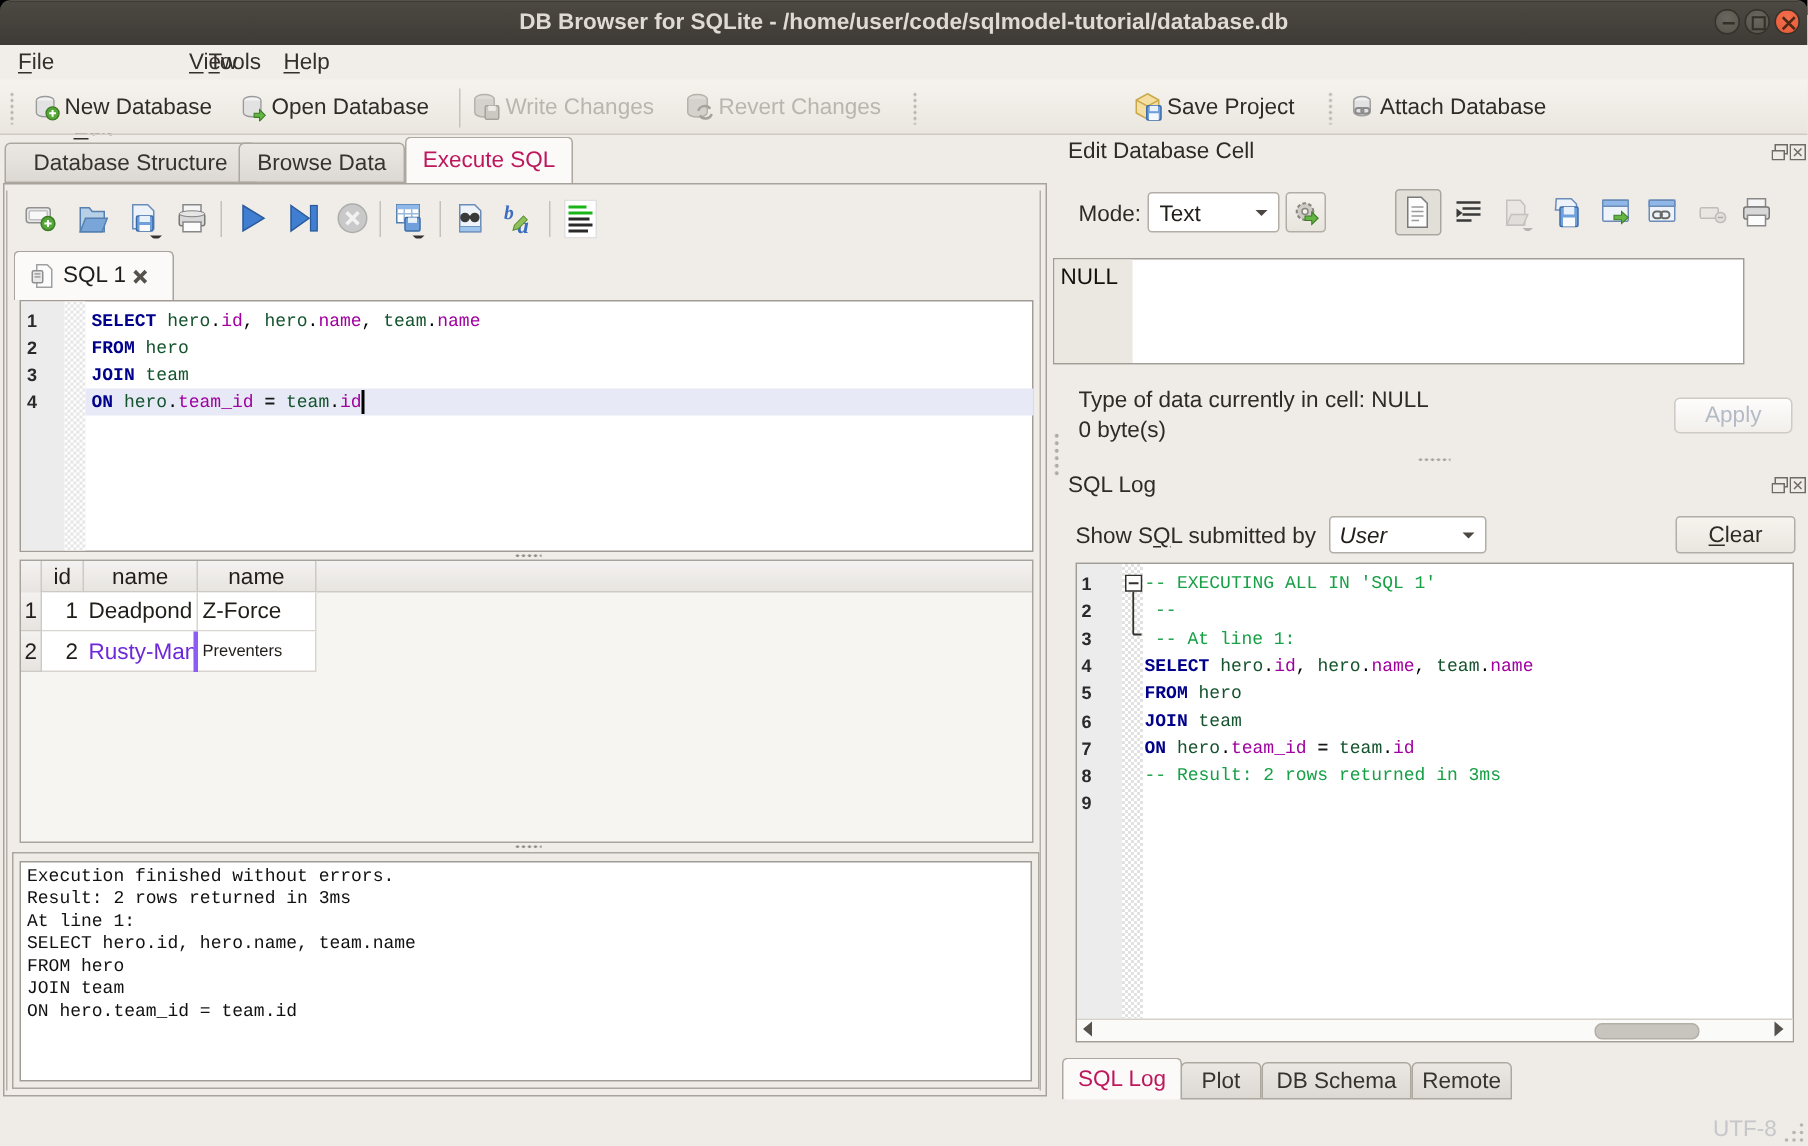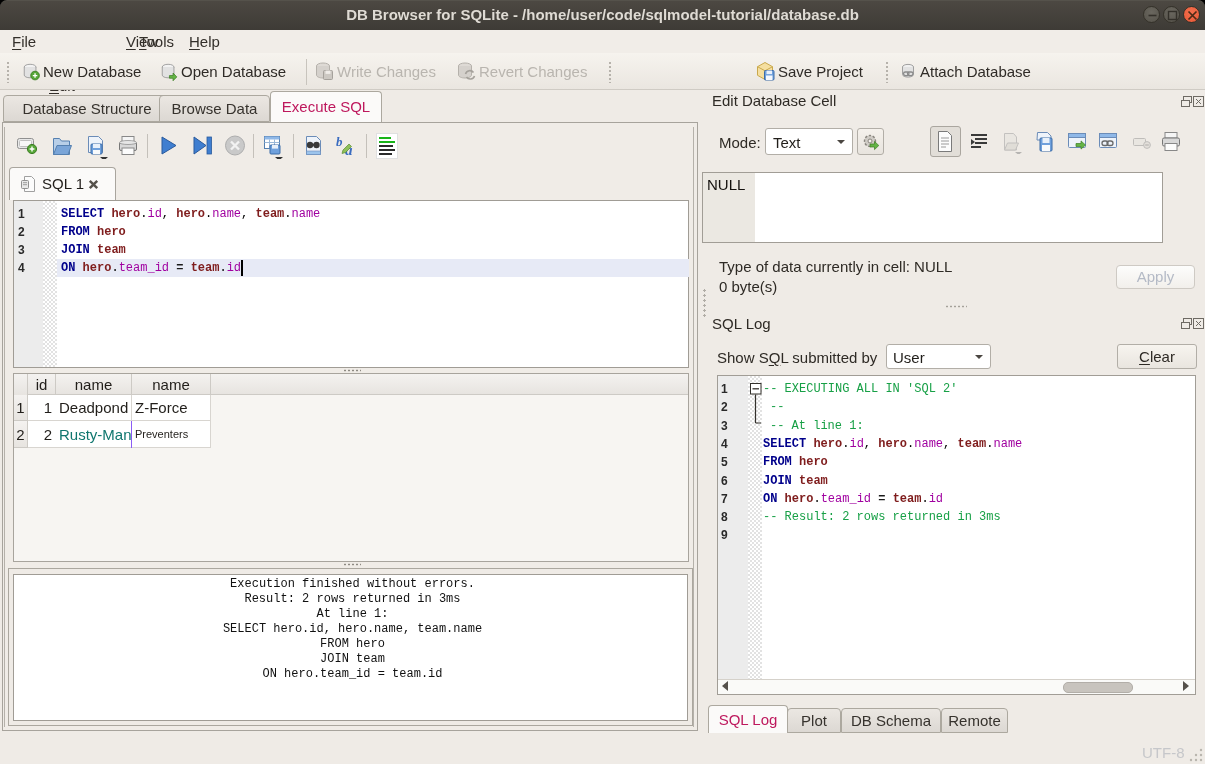--- a/index.html
+++ b/index.html
@@ -19,21 +19,21 @@
 .tbsep{position:absolute;top:6px;width:1px;height:26px;background:#c8c4bd;}
 .ticon{margin-right:3px;}
 .ddarrow{width:0;height:0;border-left:4px solid transparent;border-right:4px solid transparent;border-top:4px solid #38342f;position:absolute;}
 
 .tab{position:absolute;font-size:15px;color:#36322d;text-align:center;border:1px solid #aca89f;border-radius:4px 4px 0 0;background:linear-gradient(#ebe7e2,#dcd8d3);}
 .tab.active{background:#fbfaf9;border-bottom:none;color:#be185d;z-index:5;}
 #pane{position:absolute;left:2px;top:122px;width:696px;height:609px;border:1px solid #a7a39c;border-top:1px solid #a7a39c;background:#f0ece7;}
 
 .mono{font-family:"Liberation Mono",monospace;}
 .kw{color:#00008b;font-weight:bold;}
-.tbl{color:#7f1d1d;font-weight:bold;}
+.tbl{color:#14532d;font-weight:normal;}
 .fld{color:#a000a0;}
 .op{color:#1a1a1a;font-weight:bold;}
 .cmt{color:#17a046;}
 .checker{background-color:#fff;background-image:linear-gradient(45deg,#e2e2e2 25%,transparent 25%,transparent 75%,#e2e2e2 75%),linear-gradient(45deg,#e2e2e2 25%,transparent 25%,transparent 75%,#e2e2e2 75%);background-size:4px 4px;background-position:0 0,2px 2px;}
 .codeline{position:absolute;white-space:pre;font-size:12px;line-height:18px;}
 .lnum{position:absolute;font-size:12px;line-height:18px;font-weight:bold;color:#2a2a2a;}
 </style></head>
 <body>
 <div id="corners"></div>
 <div id="titlebar"></div>
@@ -238,27 +238,27 @@
 
  <div class="abs" style="left:0;top:21px;width:14px;height:26px;background:linear-gradient(#f4f2f0,#e7e4e0);border-right:1px solid #cdcac5;border-bottom:1px solid #cdcac5;font-size:15px;text-align:center;line-height:26px;color:#211e1a;">1</div>
  <div class="abs" style="left:14px;top:21px;width:183px;height:26px;background:#fff;border-right:1px solid #d8d5d0;border-bottom:1px solid #d8d5d0;"></div>
  <div class="abs" style="left:14px;top:21px;width:24px;height:26px;font-size:15px;text-align:right;line-height:26px;color:#211e1a;">1</div>
  <div class="abs" style="left:42px;top:21px;width:76px;height:26px;border-right:1px solid #d8d5d0;font-size:15px;line-height:26px;color:#211e1a;padding-left:3px;white-space:nowrap;overflow:hidden;">Deadpond</div>
  <div class="abs" style="left:118px;top:21px;width:79px;height:26px;font-size:15px;line-height:26px;color:#211e1a;padding-left:3px;white-space:nowrap;overflow:hidden;">Z-Force</div>
 
  <div class="abs" style="left:0;top:47px;width:14px;height:27px;background:linear-gradient(#f4f2f0,#e7e4e0);border-right:1px solid #cdcac5;border-bottom:1px solid #cdcac5;font-size:15px;text-align:center;line-height:27px;color:#211e1a;">2</div>
  <div class="abs" style="left:14px;top:47px;width:183px;height:27px;background:#fff;border-right:1px solid #d8d5d0;border-bottom:1px solid #d8d5d0;"></div>
  <div class="abs" style="left:14px;top:47px;width:24px;height:27px;font-size:15px;text-align:right;line-height:27px;color:#211e1a;">2</div>
- <div class="abs" style="left:42px;top:47px;width:76px;height:27px;border-right:1px solid #8b5cf6;font-size:15px;line-height:27px;color:#0f766e;padding-left:3px;white-space:nowrap;overflow:hidden;">Rusty-Man</div>
+ <div class="abs" style="left:42px;top:47px;width:76px;height:27px;border-right:3px solid #8b5cf6;font-size:15px;line-height:27px;color:#6d28d9;padding-left:3px;white-space:nowrap;overflow:hidden;">Rusty-Man</div>
  <div class="abs" style="left:118px;top:47px;width:79px;height:27px;font-size:11px;line-height:27px;color:#211e1a;padding-left:3px;white-space:nowrap;overflow:hidden;">Preventers</div>
 </div>
 
 <div class="abs" style="left:343px;top:563px;width:18px;height:3px;background-image:radial-gradient(circle,#8e8a83 40%,transparent 46%);background-size:4px 3px;"></div>
 
-<div class="abs" style="left:8px;top:568px;width:685px;height:158px;border:1px solid #aba79f;background:#efebe6;z-index:3;text-align:center;">
+<div class="abs" style="left:8px;top:568px;width:685px;height:158px;border:1px solid #aba79f;background:#efebe6;z-index:3;">
  <div class="abs mono" style="left:4px;top:5px;width:675px;height:147px;border:1px solid #a09c95;background:#fff;font-size:12px;line-height:15px;color:#111;padding:2px 0 0 4px;white-space:pre;">Execution finished without errors.
 Result: 2 rows returned in 3ms
 At line 1:
 SELECT hero.id, hero.name, team.name
 FROM hero
 JOIN team
 ON hero.team_id = team.id</div>
 </div>
 
 <div class="abs" style="left:703px;top:288px;width:3px;height:30px;background-image:radial-gradient(circle,#b0aca5 40%,transparent 46%);background-size:3px 5px;"></div>
@@ -343,30 +343,30 @@
 <svg class="abs" width="11" height="11" style="left:1181px;top:318px;" viewBox="0 0 11 11">
     <rect x="2.5" y="0.5" width="8" height="6" fill="none" stroke="#6e6a64"></rect>
     <rect x="0.5" y="4.5" width="8" height="6" fill="#efebe6" stroke="#6e6a64"></rect>
   </svg>
 <svg class="abs" width="11" height="11" style="left:1193px;top:318px;" viewBox="0 0 11 11">
     <rect x="0.5" y="0.5" width="10" height="10" fill="none" stroke="#6e6a64"></rect>
     <path d="M3 3l5 5M8 3l-5 5" stroke="#6e6a64"></path>
   </svg>
 <div class="abs" style="left:717px;top:349px;font-size:15px;color:#2e2a25;">Show S<u style="text-underline-offset:2px;">Q</u>L submitted by</div>
 <div class="abs" style="left:886px;top:344px;width:105px;height:25px;background:#fff;border:1px solid #b2aea7;border-radius:3px;">
- <span class="abs" style="left:6px;top:4px;font-size:15px;color:#211e1a;">User</span>
+ <span class="abs" style="left:6px;top:4px;font-size:15px;color:#211e1a;font-style:italic;">User</span>
  <span class="ddarrow" style="left:88px;top:10px;border-top-color:#4a4641;"></span>
 </div>
 <div class="abs" style="left:1117px;top:344px;width:80px;height:25px;background:linear-gradient(#f7f4ef,#e9e5df);border:1px solid #b2aea7;border-radius:3px;font-size:15px;color:#2e2a25;text-align:center;line-height:23px;"><u style="text-underline-offset:2px;">C</u>lear</div>
 
 <div class="abs" style="left:717px;top:375px;width:479px;height:320px;border:1px solid #a19d96;background:#fff;">
  <div class="abs" style="left:0;top:0;width:30px;height:303px;background:#ececec;"></div>
  <div class="abs checker" style="left:30px;top:0;width:14px;height:303px;"></div>
  <div class="lnum" style="left:3px;top:4px;">1</div>
-<div class="codeline mono cmt" style="left:45px;top:4px;">-- EXECUTING ALL IN 'SQL 2'</div>
+<div class="codeline mono cmt" style="left:45px;top:4px;">-- EXECUTING ALL IN 'SQL 1'</div>
 <div class="lnum" style="left:3px;top:22px;">2</div>
 <div class="codeline mono cmt" style="left:52px;top:22px;">--</div>
 <div class="lnum" style="left:3px;top:41px;">3</div>
 <div class="codeline mono cmt" style="left:52px;top:41px;">-- At line 1:</div>
 <div class="lnum" style="left:3px;top:59px;">4</div>
 <div class="codeline mono" style="left:45px;top:59px;"><span class="kw">SELECT</span> <span class="tbl">hero</span>.<span class="fld">id</span>, <span class="tbl">hero</span>.<span class="fld">name</span>, <span class="tbl">team</span>.<span class="fld">name</span></div>
 <div class="lnum" style="left:3px;top:77px;">5</div>
 <div class="codeline mono" style="left:45px;top:77px;"><span class="kw">FROM</span> <span class="tbl">hero</span></div>
 <div class="lnum" style="left:3px;top:96px;">6</div>
 <div class="codeline mono" style="left:45px;top:96px;"><span class="kw">JOIN</span> <span class="tbl">team</span></div>

